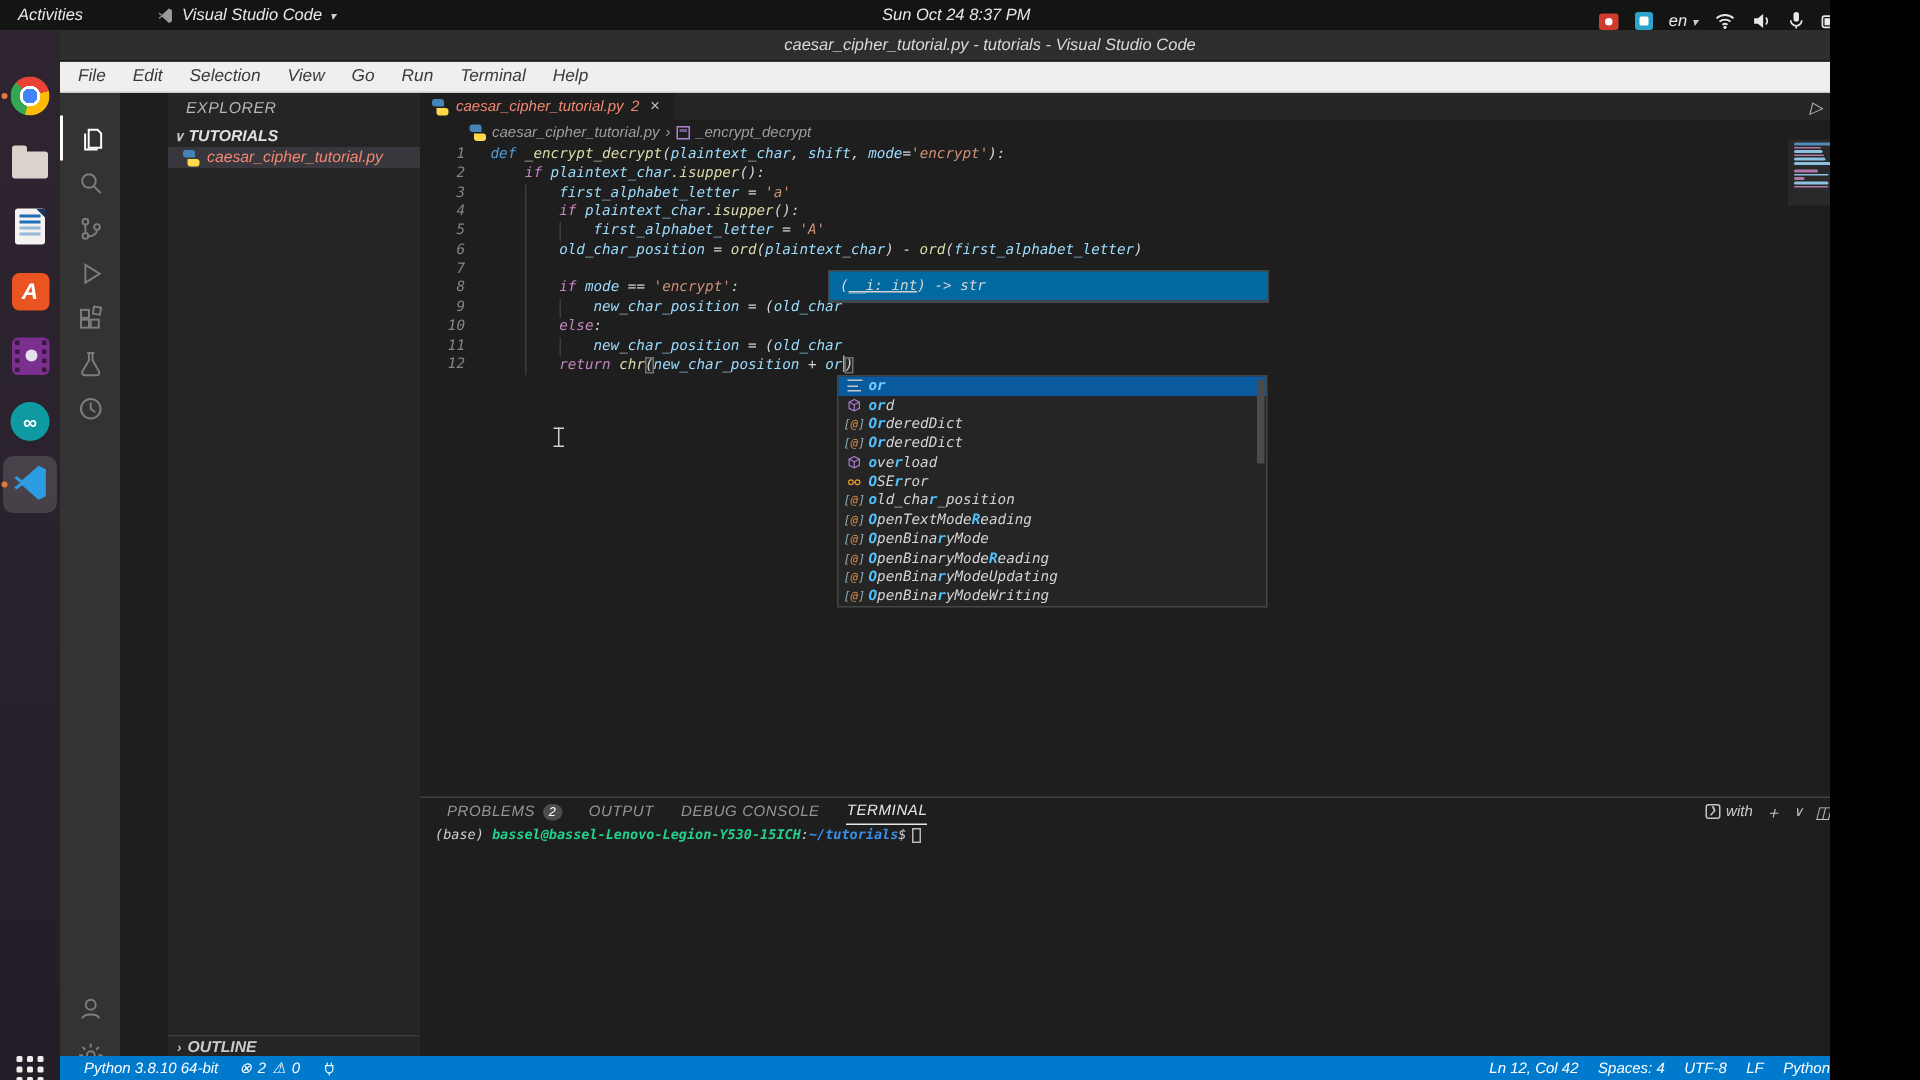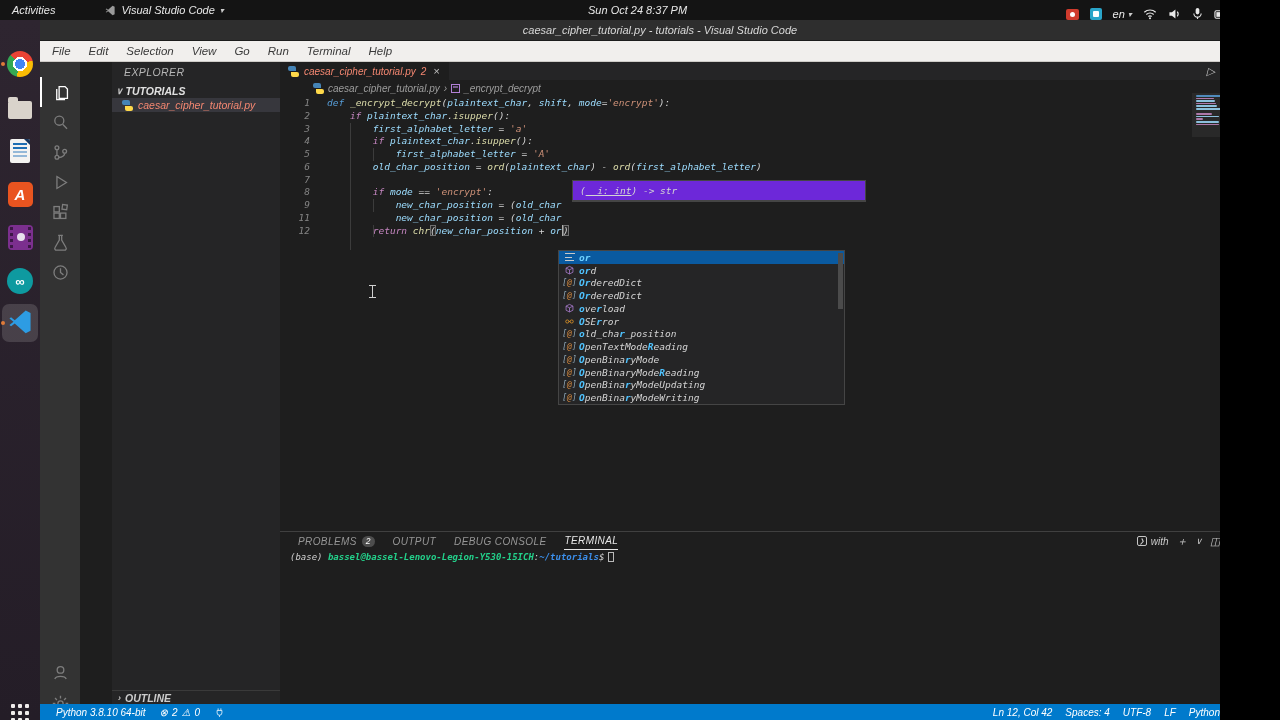--- a/index.html
+++ b/index.html
@@ -97,21 +97,21 @@
   .cursor-caret{display:inline-block;width:1.5px;height:11px;background:#aeafad;vertical-align:-2px;}
   .iguide{position:absolute;width:1px;background:#3c3c3c;}
 
   
   #minimap{position:absolute;left:916px;top:33px;width:62px;}
   #minimap div{height:1.6px;margin-bottom:1px;border-radius:1px;opacity:.85;}
   #mm-slider{position:absolute;left:912px;top:31px;width:72px;height:44px;background:rgba(120,120,120,.12);}
   #ruler-err{position:absolute;left:991px;top:139px;width:7px;height:10px;background:#e51400;}
 
   
-  #hover{position:absolute;left:292px;top:118px;width:294px;background:#6d28d9;border:1px solid #454545;z-index:5;}
+  #hover{position:absolute;left:272px;top:118px;width:294px;background:#0369a1;border:1px solid #454545;z-index:5;}
   #hover .sig{font-family:"DejaVu Sans Mono",monospace;font-size:9.5px;color:#d4d4d4;padding:4px 7px;border-bottom:1px solid #454545;}
   #hover .sig u{text-decoration:underline;}
   #hover .doc{font-size:10.5px;color:#c8c8c8;padding:4px 7px 6px;line-height:15px;}
 
   
   #suggest{position:absolute;left:278px;top:188px;width:287px;background:#252526;border:1px solid #454545;z-index:6;}
   .srow{height:12.75px;display:flex;align-items:center;font-family:"DejaVu Sans Mono",monospace;font-size:9.5px;color:#d4d4d4;padding-left:4px;white-space:pre;}
   .srow.sel{background:#0a5aa0;color:#ffffff;}
   .srow .hl{color:#4fc3ff;font-weight:bold;}
   .srow.sel .hl{color:#6fd2ff;}
@@ -366,20 +366,21 @@
       <div id="code">
           <div class="cl"><span class="ln">1</span><span class="ct"><span class="tok-kw">def</span><span class="tok-pun"> </span><span class="tok-fn">_encrypt_decrypt</span><span class="tok-pun">(</span><span class="tok-var">plaintext_char</span><span class="tok-pun">, </span><span class="tok-var">shift</span><span class="tok-pun">, </span><span class="tok-var">mode</span><span class="tok-pun">=</span><span class="tok-str">'encrypt'</span><span class="tok-pun">):</span></span></div>
           <div class="cl"><span class="ln">2</span><span class="ct"><span class="tok-pun">    </span><span class="tok-ctrl">if</span><span class="tok-pun"> </span><span class="tok-var">plaintext_char</span><span class="tok-pun">.</span><span class="tok-fn">isupper</span><span class="tok-pun">():</span></span></div>
           <div class="cl"><span class="ln">3</span><span class="ct"><span class="tok-pun">        </span><span class="tok-var">first_alphabet_letter</span><span class="tok-pun"> = </span><span class="tok-str">'a'</span></span></div>
           <div class="cl"><span class="ln">4</span><span class="ct"><span class="tok-pun">        </span><span class="tok-ctrl">if</span><span class="tok-pun"> </span><span class="tok-var">plaintext_char</span><span class="tok-pun">.</span><span class="tok-fn">isupper</span><span class="tok-pun">():</span></span></div>
           <div class="cl"><span class="ln">5</span><span class="ct"><span class="tok-pun">            </span><span class="tok-var">first_alphabet_letter</span><span class="tok-pun"> = </span><span class="tok-str">'A'</span></span></div>
           <div class="cl"><span class="ln">6</span><span class="ct"><span class="tok-pun">        </span><span class="tok-var">old_char_position</span><span class="tok-pun"> = </span><span class="tok-fn">ord</span><span class="tok-pun">(</span><span class="tok-var">plaintext_char</span><span class="tok-pun">) - </span><span class="tok-fn">ord</span><span class="tok-pun">(</span><span class="tok-var">first_alphabet_letter</span><span class="tok-pun">)</span></span></div>
           <div class="cl"><span class="ln">7</span><span class="ct"></span></div>
           <div class="cl"><span class="ln">8</span><span class="ct"><span class="tok-pun">        </span><span class="tok-ctrl">if</span><span class="tok-pun"> </span><span class="tok-var">mode</span><span class="tok-pun"> == </span><span class="tok-str">'encrypt'</span><span class="tok-pun">:</span></span></div>
           <div class="cl"><span class="ln">9</span><span class="ct"><span class="tok-pun">            </span><span class="tok-var">new_char_position</span><span class="tok-pun"> = (</span><span class="tok-var">old_char</span></span></div>
+          <div class="cl"><span class="ln">10</span><span class="ct"><span class="tok-pun">        </span><span class="tok-ctrl">else</span><span class="tok-pun">:</span></span></div>
           <div class="cl"><span class="ln">11</span><span class="ct"><span class="tok-pun">            </span><span class="tok-var">new_char_position</span><span class="tok-pun"> = (</span><span class="tok-var">old_char</span></span></div>
           <div class="cl"><span class="ln">12</span><span class="ct"><span class="tok-pun">        </span><span class="tok-ctrl">return</span><span class="tok-pun"> </span><span class="tok-fn">chr</span><span class="tok-brk">(</span><span class="tok-var">new_char_position</span><span class="tok-pun"> + </span><span class="tok-var">or</span><span class="cursor-caret"></span><span class="tok-brk">)</span></span></div>
         </div>
 
       <div class="iguide" style="left:69.9px;top:60.5px;height:127.5px;"></div>
       <div class="iguide" style="left:92.8px;top:86px;height:12.75px;"></div>
       <div class="iguide" style="left:92.8px;top:137px;height:12.75px;"></div>
       <div class="iguide" style="left:92.8px;top:162.5px;height:12.75px;"></div>
 
       <div id="mm-slider"></div>

